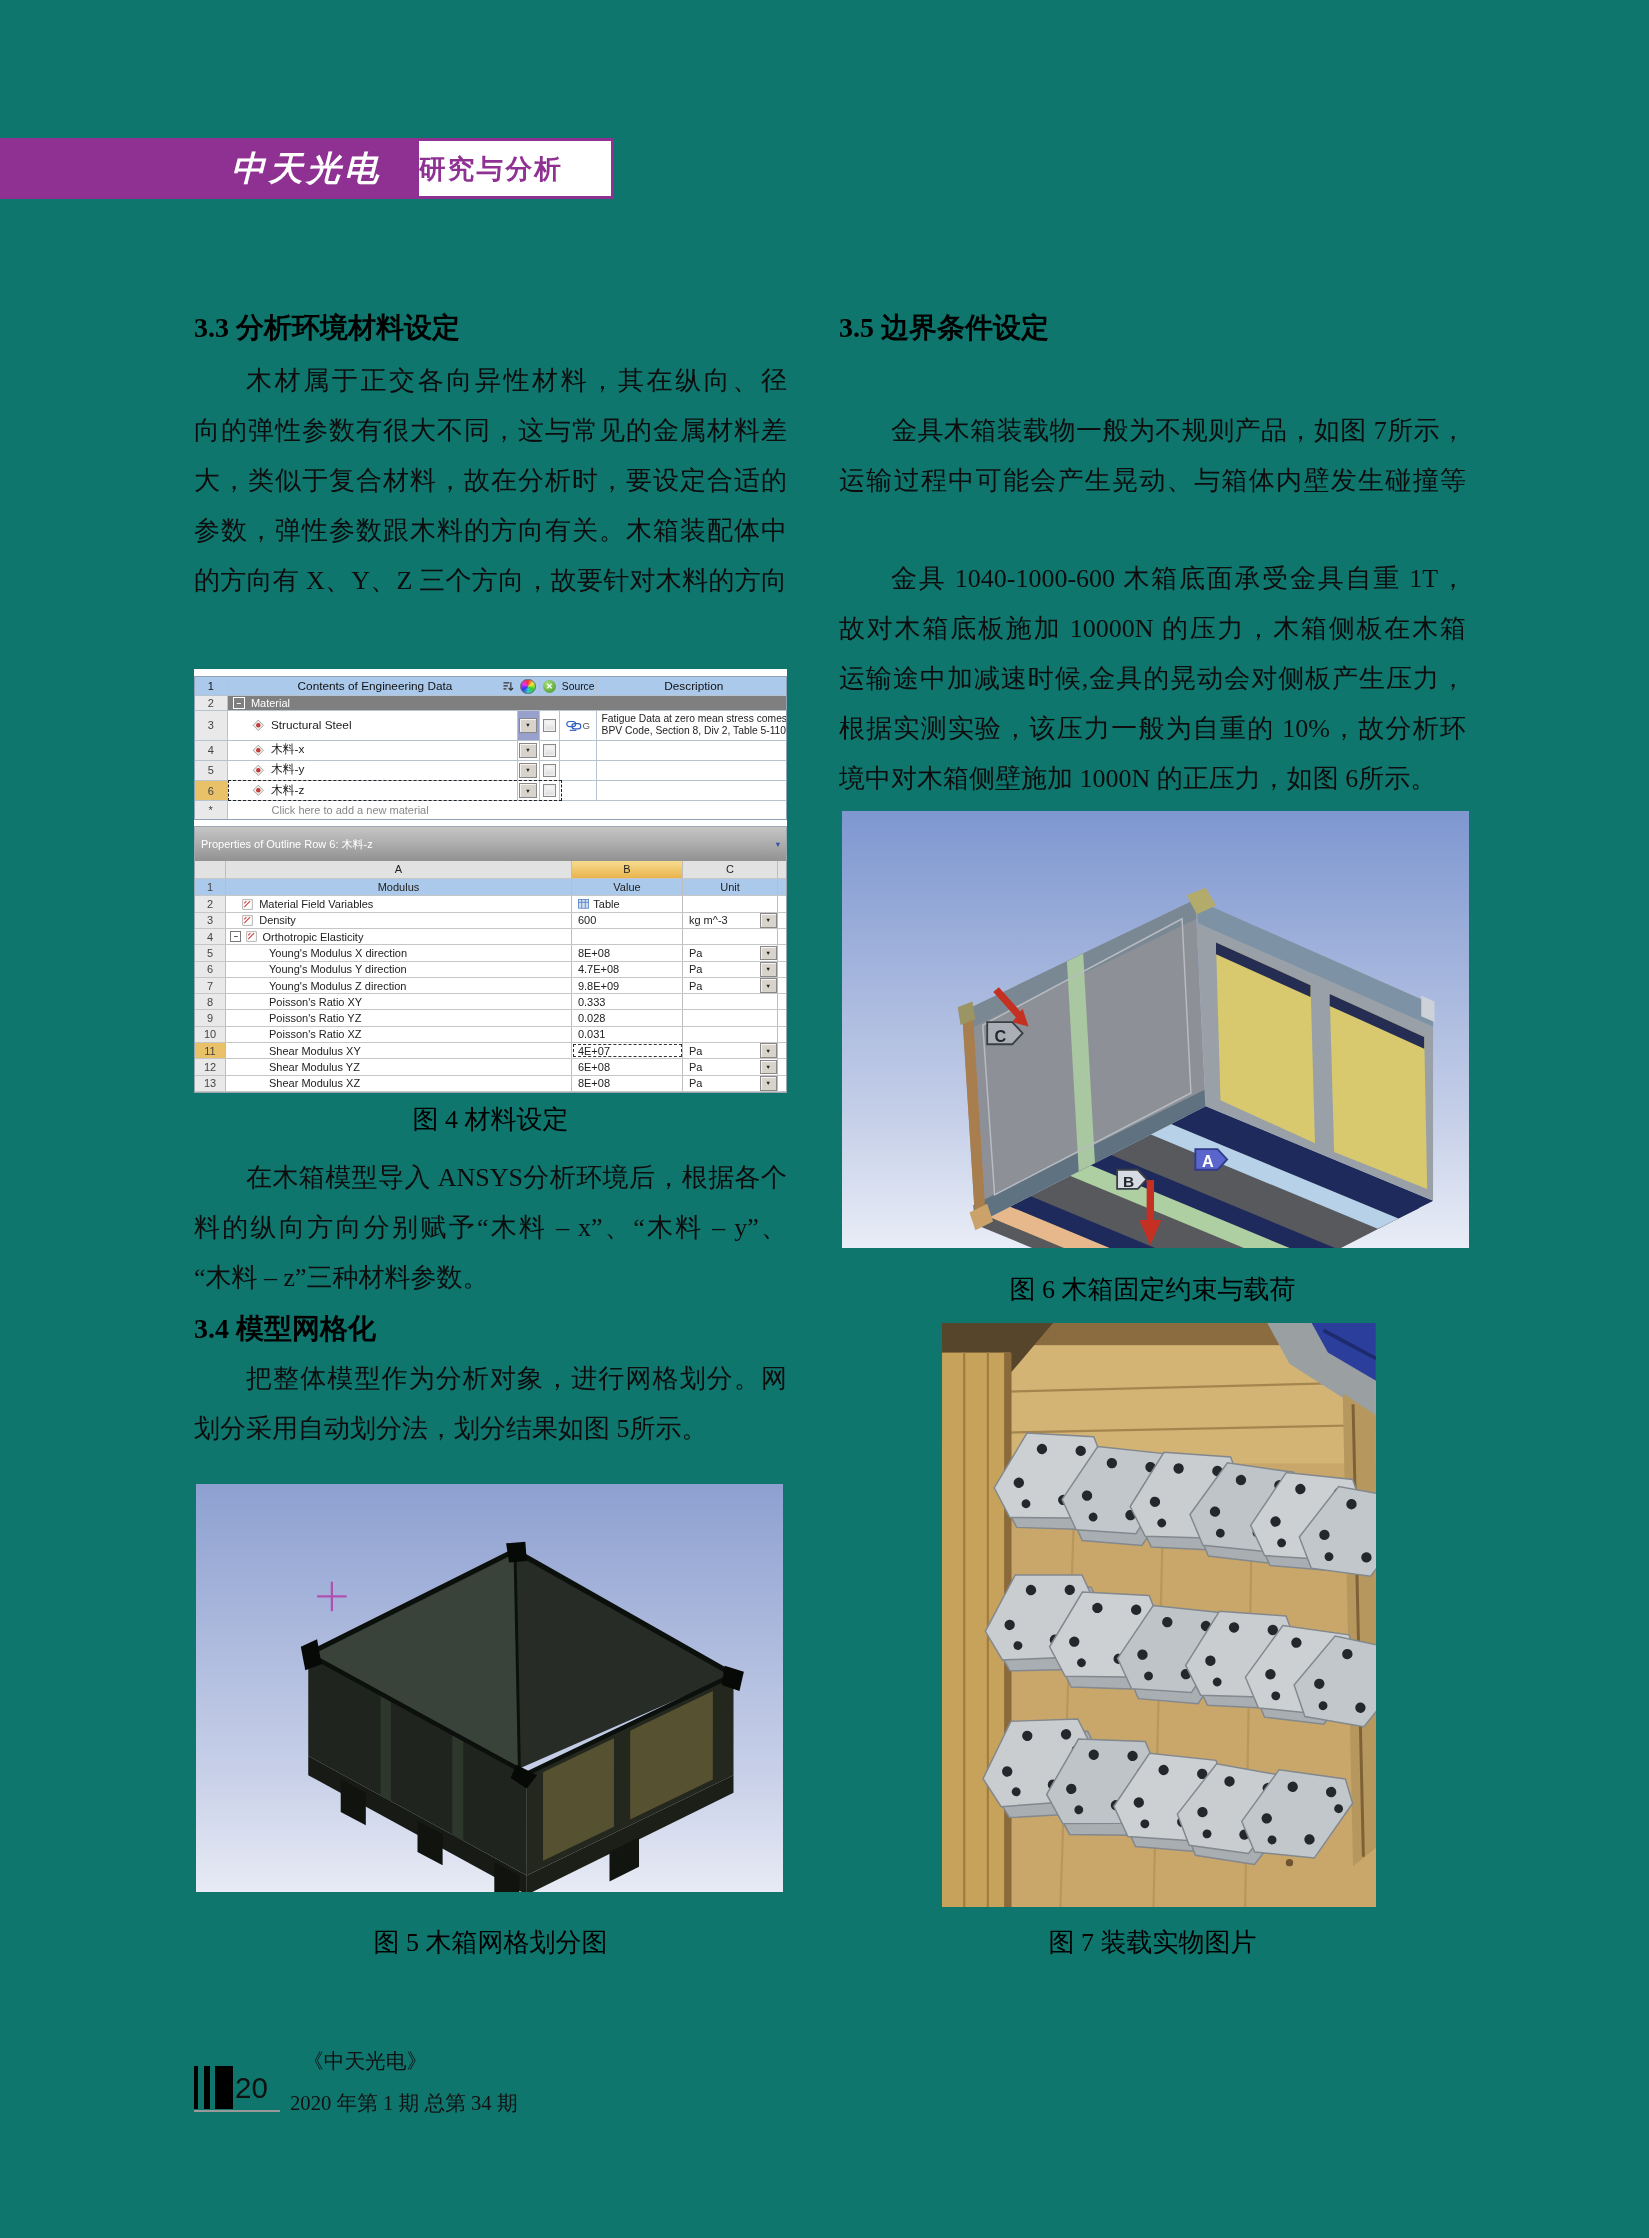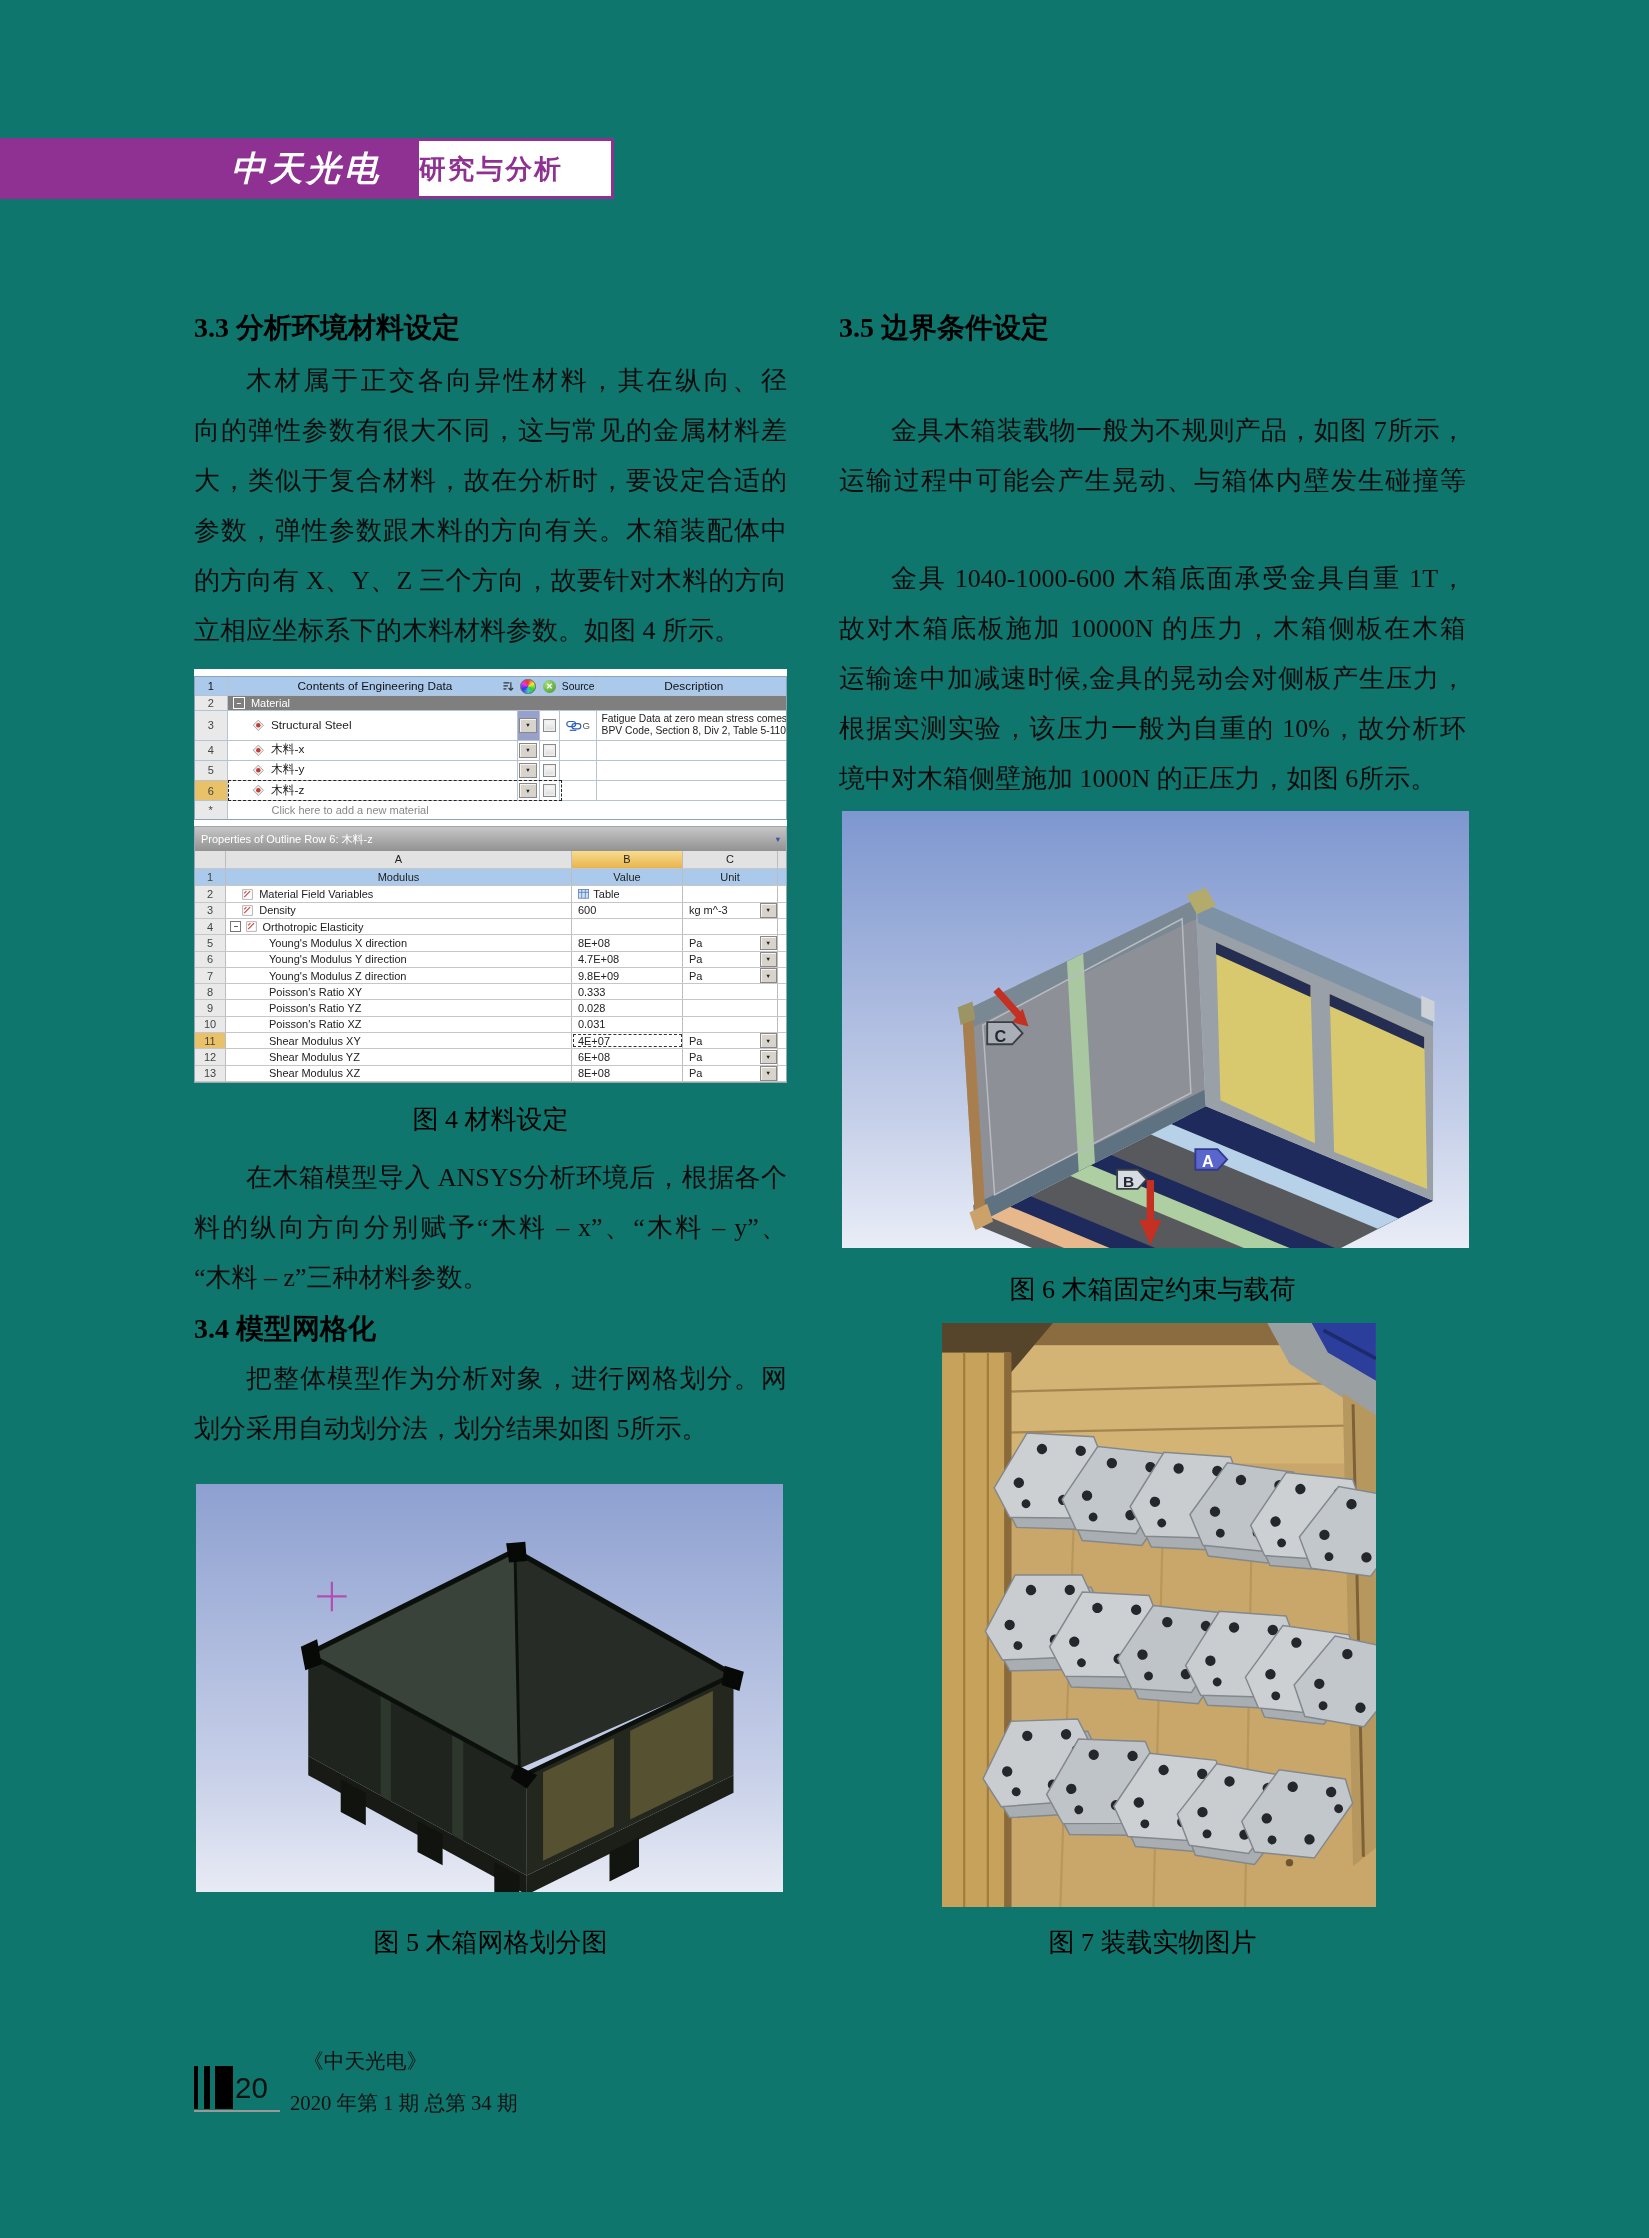--- a/index.html
+++ b/index.html
@@ -53,21 +53,21 @@
   .addlbl{color:#888;padding-left:44px;font-size:11px;}
   .gap4{position:absolute;left:0;top:157px;width:591px;height:8.1px;background:#ededed;}
   .sortic{position:absolute;right:3px;top:2.2px;}
   .wheel{width:13.3px;height:13.3px;border-radius:50%;
          background:conic-gradient(#e33,#ee3,#3c3,#3cc,#33e,#e3e,#e33);border:0.7px solid #666;}
   .gx{width:13.3px;height:13.3px;border-radius:50%;color:#fff;display:flex;align-items:center;justify-content:center;
       background:radial-gradient(circle at 35% 30%,#a8e07c,#3f9122);font:bold 8.1px "Liberation Sans",sans-serif;}
   .gx::before{content:"✕";}
   
   .ptbl{position:absolute;left:0;top:157px;width:591px;border:0.7px solid #9aa6b2;background:#fff;}
-  .ptitle{height:24px;background:linear-gradient(#c6c6c6,#929292);color:#fff;display:flex;align-items:center;
+  .ptitle{height:34px;background:linear-gradient(#c6c6c6,#929292);color:#fff;display:flex;align-items:center;
           padding-left:5.9px;font-size:11px;position:relative;}
   .ptit-arrow{position:absolute;right:4.4px;color:#3355aa;font-size:7.4px;}
   .ptit-arrow::before{content:"▼";}
   .prow{display:flex;box-sizing:border-box;border-bottom:0.7px solid #c6c6c6;background:#fff;}
   .pcell{box-sizing:border-box;display:flex;align-items:center;border-right:0.7px solid #bdbdbd;overflow:hidden;
          font-size:11px;color:#222;}
   .p-num{width:31px;background:#e9e9e9;justify-content:center;color:#444;}
   .p-num.sel{background:#e8c168;}
   .p-a{width:346px;padding-left:16.3px;}
   .p-a.deep{padding-left:43px;}
@@ -109,21 +109,20 @@
     <span>研究与分析</span>
   </div>
 
   <h2 class="shead" style="left:194px;top:305px;">3.3 分析环境材料设定</h2>
   <div class="para" style="left:194px;top:356px;width:593px;">
       <div class="tline tindent">木材属于正交各向异性材料，其在纵向、径向、弦</div>
       <div class="tline">向的弹性参数有很大不同，这与常见的金属材料差异很</div>
       <div class="tline">大，类似于复合材料，故在分析时，要设定合适的弹性</div>
       <div class="tline">参数，弹性参数跟木料的方向有关。木箱装配体中木料</div>
       <div class="tline">的方向有 X、Y、Z 三个方向，故要针对木料的方向设</div>
-      <div class="tline tlast">立相应坐标系下的木料材料参数。如图 4 所示。</div>
     </div>
 
   <div class="fig4">
     <div class="otbl">
       <div class="orow ohdr" style="height:19px;">
         <div class="ocell c-num">1</div>
         <div class="ocell c-name hdr-title">
           <span>Contents of Engineering Data</span>
           <span class="sortic">
             <svg width="11.8" height="13.3" viewBox="0 0 16 18">

